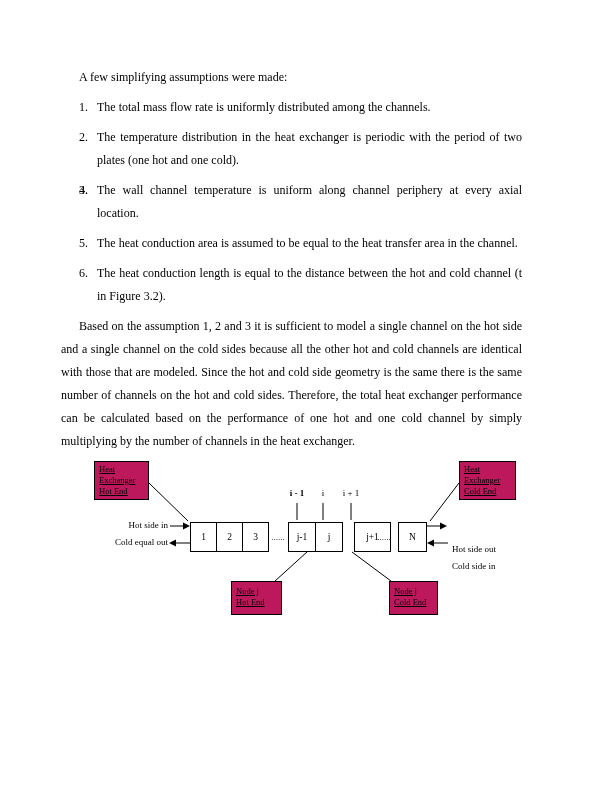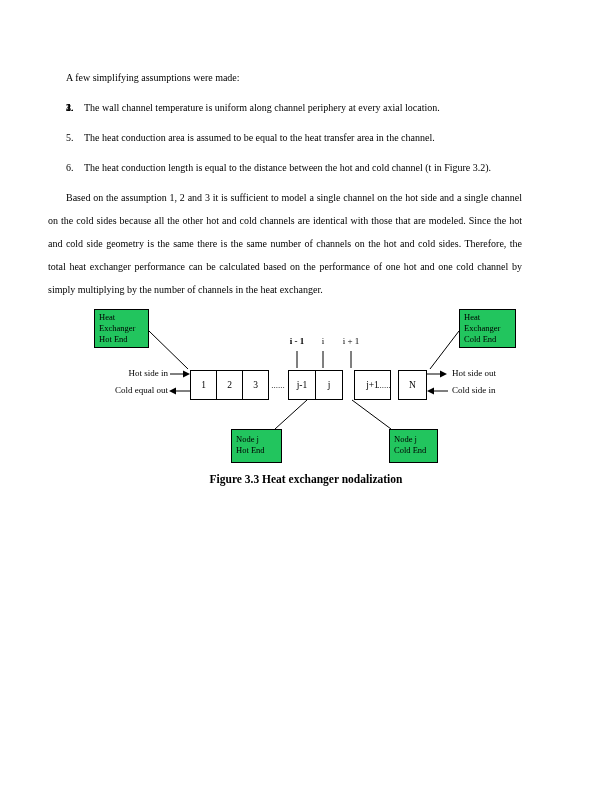--- a/index.html
+++ b/index.html
@@ -5,62 +5,64 @@
   * { margin: 0; padding: 0; box-sizing: border-box; }
   html, body { background: #ffffff; }
   .page {
     width: 612px; height: 792px; position: relative;
     background: #ffffff; color: #000;
     font-family: "Liberation Serif", "DejaVu Serif", serif;
     overflow: hidden;
   }
   .content {
     padding: 66px 90px 0 48px;
-    font-size: 10px; line-height: 23px;
+    font-size: 12px; line-height: 23px; margin-left: 13px;
   }
   .intro { text-indent: 18px; }
   .list { list-style: none; margin-top: 5px; }
   .item { position: relative; padding-left: 36px; margin-top: 7px; text-align: justify; }
   .item .num { position: absolute; left: 18px; }
   .para { margin-top: 7px; text-indent: 18px; text-align: justify; }
 
   .figure { position: relative; width: 612px; height: 160px; margin-top: 4px; font-size: 9px; }
   .figure svg { position: absolute; left: 0; top: 0; }
   .callout {
-    position: absolute; border: 1px solid #000; background: #22c55e;
-    padding: 2px 4px; line-height: 11px; font-size: 8.5px;
+    position: absolute; border: 1px solid #000; background: #be185d;
+    padding: 2px 4px; line-height: 11px; font-size: 8.5px; text-decoration: underline;
   }
   .chbox {
     position: absolute; top: 65px; height: 30px; border: 1px solid #000;
     background: #fff; text-align: center; line-height: 28px; font-size: 9.5px;
   }
   .dots { position: absolute; top: 65px; height: 30px; line-height: 30px; text-align: center; font-size: 9px; }
   .iflabel { position: absolute; top: 30px; width: 40px; text-align: center; font-size: 9px; line-height: 12px; }
   .flabel { position: absolute; font-size: 9px; line-height: 12px; }
   .flabel.left { left: 90px; width: 78px; text-align: right; }
-  .flabel.right { left: 452px; text-align: left; }
+  .flabel.right { left: 452px; text-align: left; margin-top: 24px; }
   .caption { width: 612px; text-align: center; font-weight: bold; font-size: 11.5px; margin-top: 8px; }
   .pagenum { position: absolute; top: 737px; left: 0; width: 612px; text-align: center; font-size: 11.5px; }
   line, polyline { stroke: #000; stroke-width: 1; }
   polygon { fill: #000; }
 </style>
 </head>
 <body>
 
 <div class="page">
 
   <div class="content">
     <p class="intro">A few simplifying assumptions were made:</p>
 
     <ol class="list">
       <li class="item">
         <span class="num">1.</span>
+        <span class="txt">The total mass flow rate is uniformly distributed among the channels.</span>
       </li>
       <li class="item">
         <span class="num">2.</span>
+        <span class="txt">The temperature distribution in the heat exchanger is periodic with the period of two plates (one hot and one cold).</span>
       </li>
       <li class="item">
         <span class="num">3.</span>
       </li>
       <li class="item">
         <span class="num">4.</span>
         <span class="txt">The wall channel temperature is uniform along channel periphery at every axial location.</span>
       </li>
       <li class="item">
         <span class="num">5.</span>
@@ -133,15 +135,14 @@
     <div class="callout" style="left:231px; top:124px; width:51px; height:34px; padding-top:4px;">
       <div>Node j</div>
       <div>Hot End</div>
     </div>
     <div class="callout" style="left:389px; top:124px; width:49px; height:34px; padding-top:4px;">
       <div>Node j</div>
       <div>Cold End</div>
     </div>
   </div>
 
-  <p class="caption">Figure 3.3 Heat exchanger nodalization</p>
 
 </div>
 
 </body></html>

